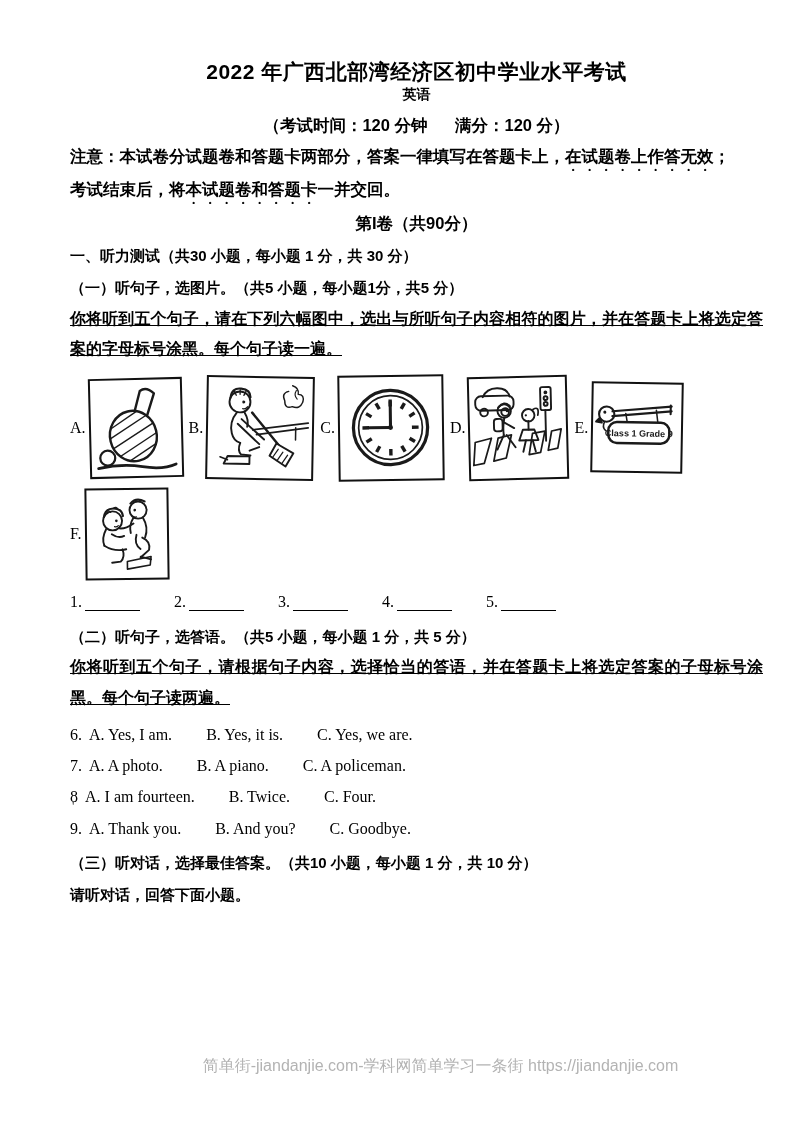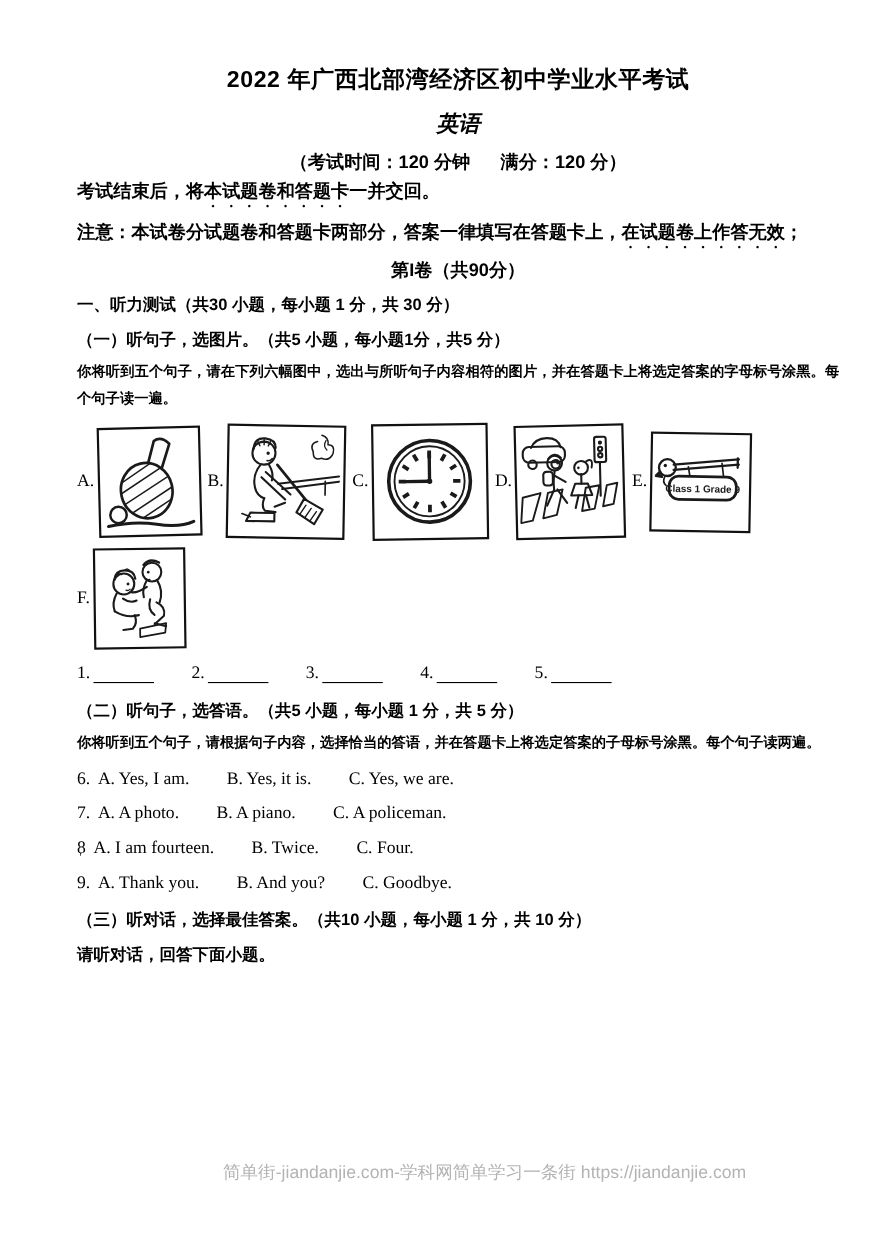--- a/index.html
+++ b/index.html
@@ -5,30 +5,30 @@
   html,body{margin:0;padding:0;background:#ffffff;}
   body{width:793px;height:1122px;position:relative;color:#000;
        font-family:"Liberation Serif",serif;overflow:hidden;}
   .page{padding:58px 30px 0 70px;}
 
   .c-bold{font-family:"Liberation Sans",sans-serif;font-weight:bold;}
   .center{text-align:center;}
   .prewrap{white-space:pre-wrap;}
 
   .title{font-size:21px;letter-spacing:.5px;}
-  .subject{font-size:20px;margin-top:13px;font-style:italic;}
+  .subject{font-size:14px;margin-top:0;}
   .exam-info{font-size:16.5px;margin-top:11px;}
 
   .notice{font-size:16.5px;line-height:1.9;margin-top:4px;text-align:justify;}
   .emph{-webkit-text-emphasis:filled dot;-webkit-text-emphasis-position:under right;
         text-emphasis:filled dot;text-emphasis-position:under right;}
 
   .part-header{font-size:16.5px;margin-top:6px;}
   .sec-line{font-size:15px;margin-top:9px;line-height:1.55;}
-  .desc{font-size:13px;line-height:1.92;margin-top:4px;text-align:justify;}
+  .desc{font-size:16px;line-height:1.92;margin-top:4px;text-align:justify;text-decoration:underline;}
 
   .pics-row{display:flex;align-items:center;margin-top:10px;gap:6px;}
   .pic-group{display:flex;align-items:center;gap:3px;}
   .pic-label{font-size:16px;flex:0 0 auto;}
   .pic-box{border:2.4px solid #111;background:#fff;flex:0 0 auto;
            display:flex;align-items:center;justify-content:center;}
   .tilt-a{transform:rotate(-1.4deg);}
   .tilt-b{transform:rotate(1deg);}
   .tilt-c{transform:rotate(-.8deg);}
 
@@ -53,22 +53,22 @@
 </style>
 </head>
 <body>
 
 <div class="page">
 
   <div class="title c-bold center">2022 年广西北部湾经济区初中学业水平考试</div>
   <div class="subject c-bold center">英语</div>
   <div class="exam-info c-bold center prewrap">（考试时间：120 分钟      满分：120 分）</div>
 
+  <div class="notice c-bold"><span>注意：本试卷分试题卷和答题卡两部分，答案一律填写在答题卡上，</span><span class="emph">在试题卷上作答无效</span><span>；</span></div>
   <div class="notice c-bold" style="margin-top:0;"><span>考试结束后，将</span><span class="emph">本试题卷和答题卡</span><span>一并交回。</span></div>
-  <div class="notice c-bold"><span>注意：本试卷分试题卷和答题卡两部分，答案一律填写在答题卡上，</span><span class="emph">在试题卷上作答无效</span><span>；</span></div>
 
   <div class="part-header c-bold center">第I卷（共90分）</div>
   <div class="sec-line c-bold">一、听力测试（共30 小题，每小题 1 分，共 30 分）</div>
   <div class="sec-line c-bold">（一）听句子，选图片。（共5 小题，每小题1分，共5 分）</div>
   <div class="desc c-bold">你将听到五个句子，请在下列六幅图中，选出与所听句子内容相符的图片，并在答题卡上将选定答案的字母标号涂黑。每个句子读一遍。</div>
 
   <div class="pics-row">
 
     <div class="pic-group">
       <span class="pic-label">A.</span>

